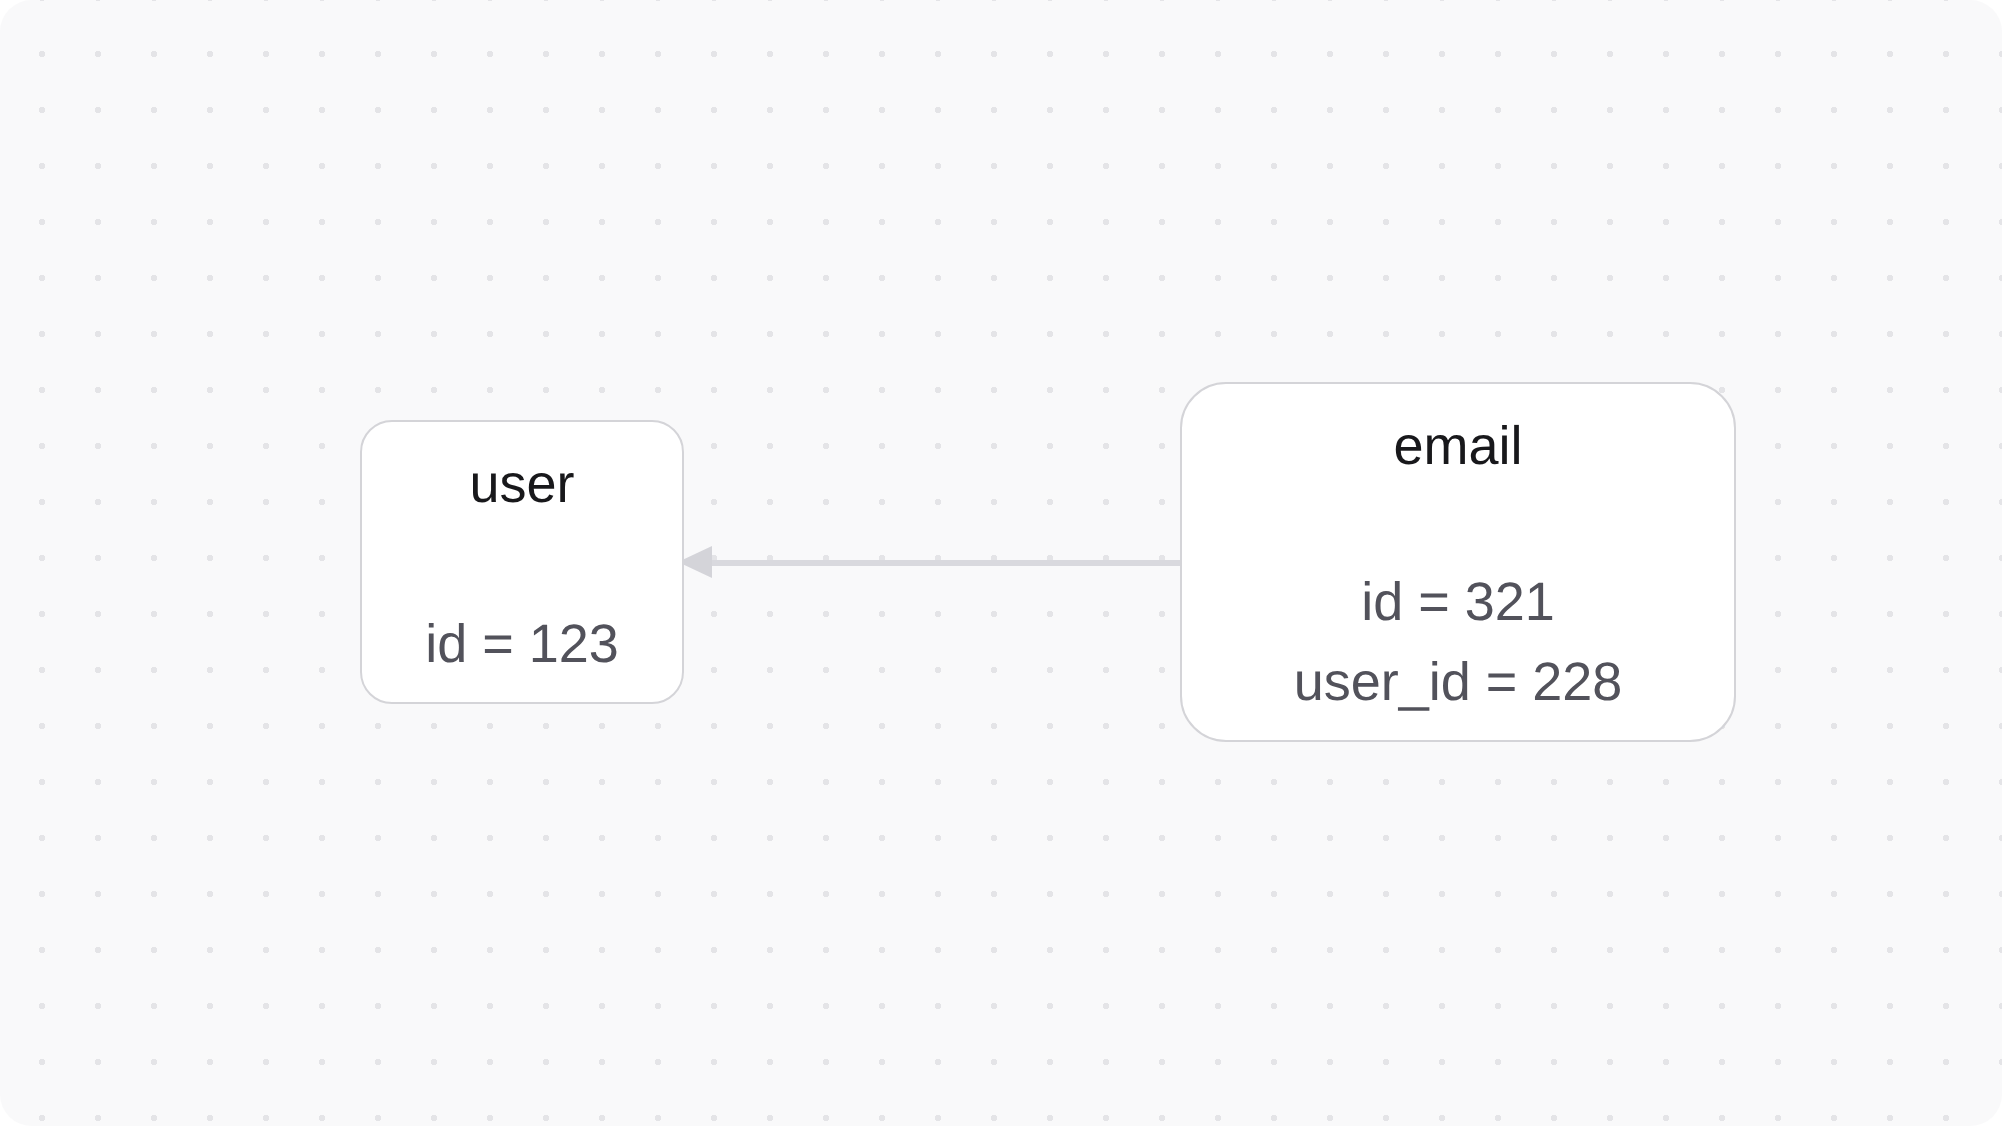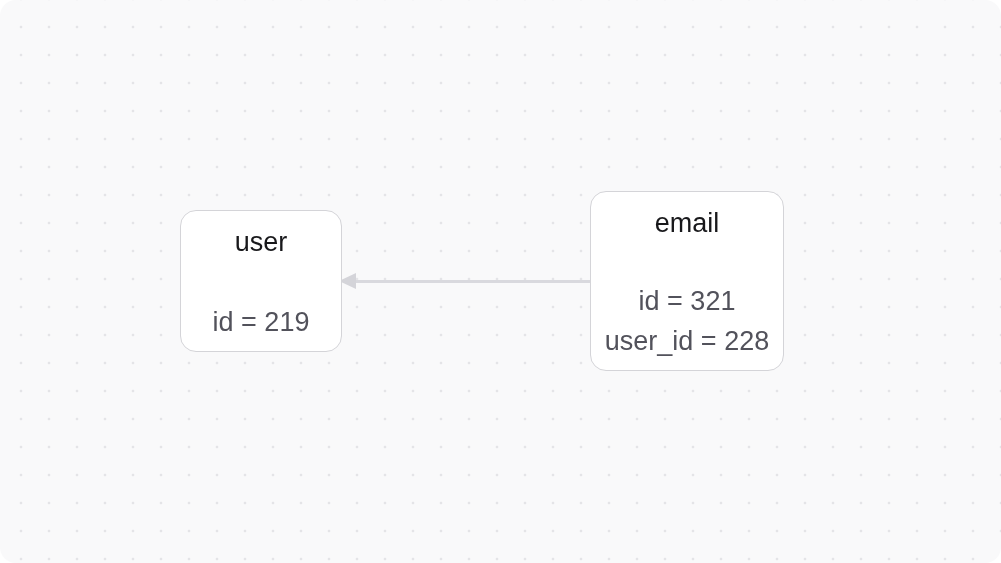--- a/index.html
+++ b/index.html
@@ -38,22 +38,23 @@
   }
   .node-user {
     left: 180px;
     top: 210px;
     width: 162px;
     height: 142px;
   }
   .node-email {
     left: 590px;
     top: 191px;
-    width: 194px;
+    width: 278px;
     height: 180px;
+    border-radius: 23px;
   }
   .node-title {
     font-size: 27px;
     line-height: 37px;
     color: #18181b;
     text-align: center;
     white-space: nowrap;
   }
   .node-rows {
     display: flex;
@@ -94,21 +95,21 @@
 <body>
 
 <div class="canvas">
 
   <div class="edge-line"></div>
   <div class="edge-arrowhead"></div>
 
   <div class="node node-user">
     <div class="node-title">user</div>
     <div class="node-rows">
-      <div class="node-row">id = 219</div>
+      <div class="node-row">id = 123</div>
     </div>
   </div>
 
   <div class="node node-email">
     <div class="node-title">email</div>
     <div class="node-rows">
       <div class="node-row">id = 321</div>
       <div class="node-row">user_id = 228</div>
     </div>
   </div>

